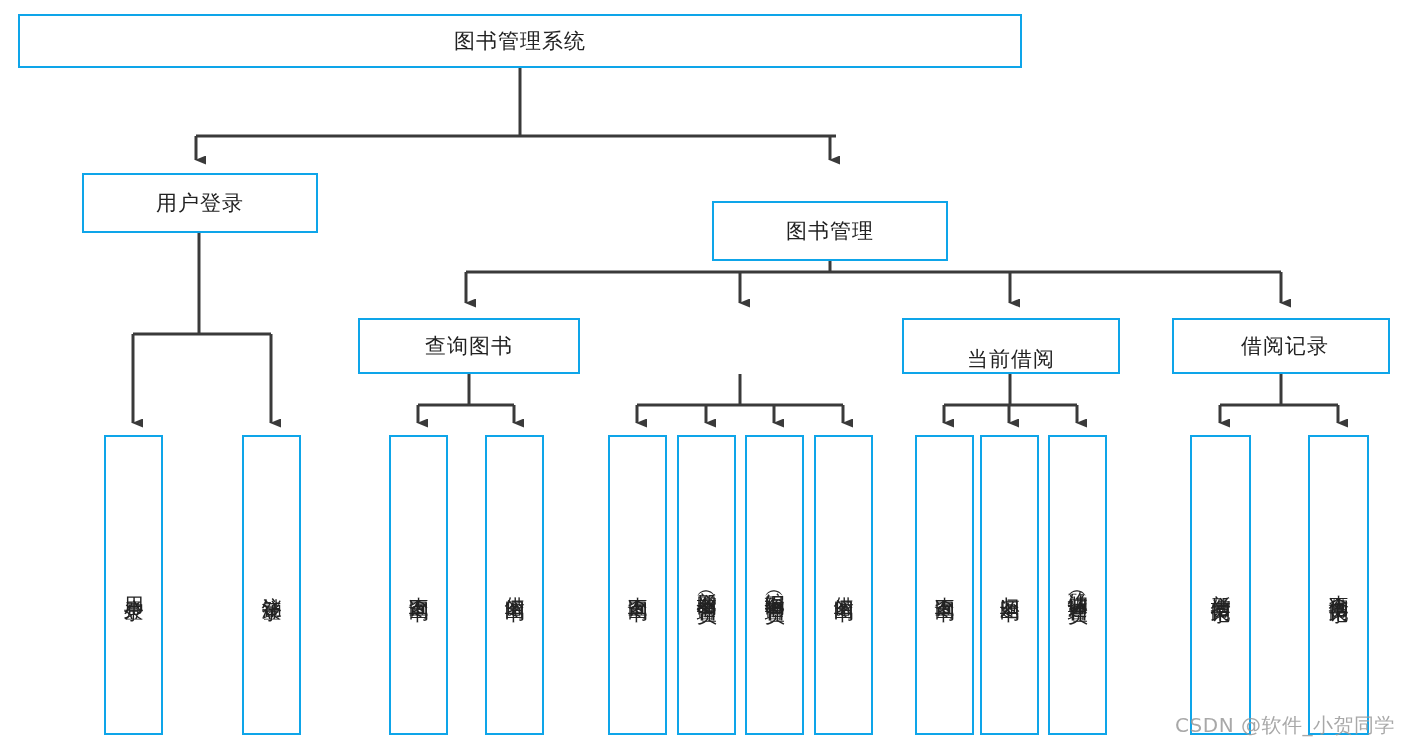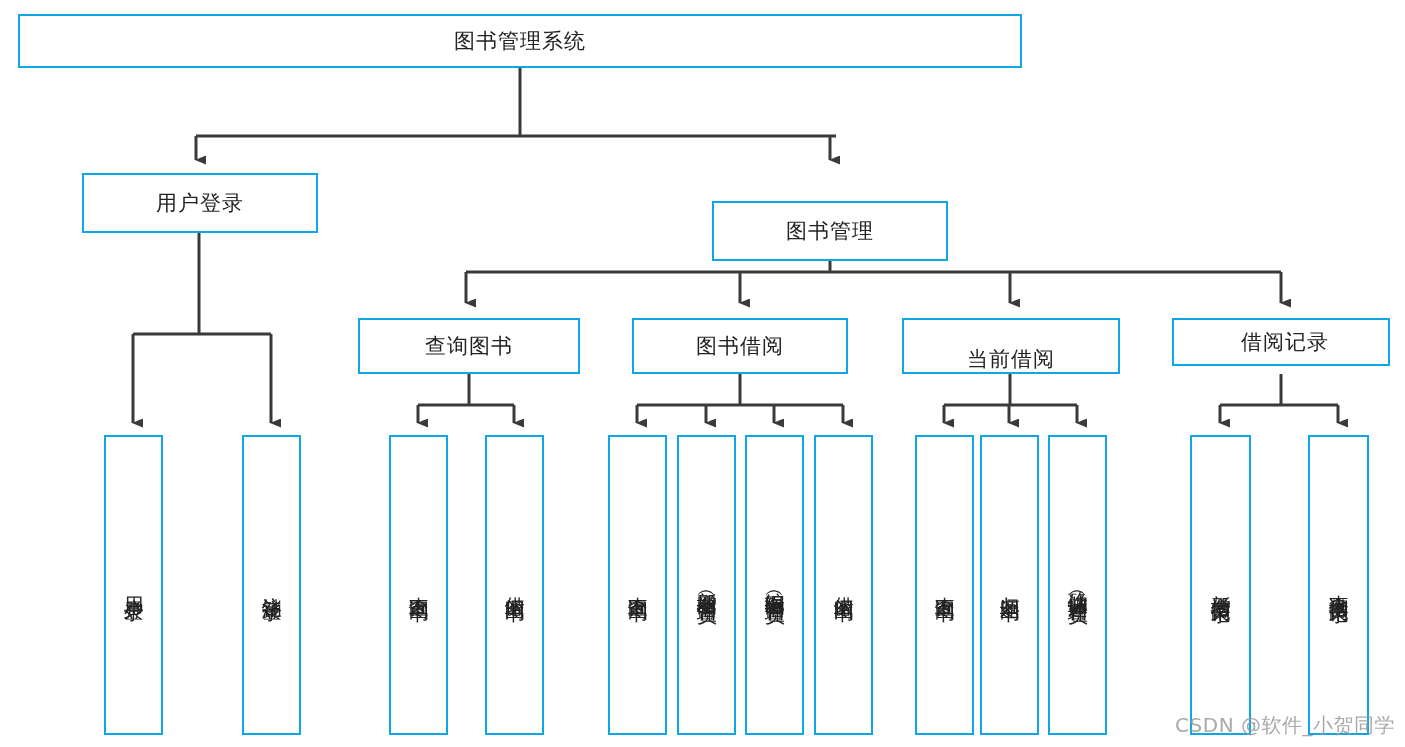--- a/index.html
+++ b/index.html
@@ -128,27 +128,24 @@
   <div class="node horiz" style="left:82px; top:173px; width:236px; height:60px;">
     <span>用户登录</span>
   </div>
   <div class="node horiz" style="left:712px; top:173px; width:236px; height:60px;margin-top:28px;">
     <span>图书管理</span>
   </div>
 
   <div class="node horiz" style="left:358px; top:318px; width:222px; height:56px;">
     <span>查询图书</span>
   </div>
-  <div class="node horiz" style="left:632px; top:318px; width:216px; height:56px;">
-    <span>图书借阅</span>
-  </div>
   <div class="node horiz" style="left:902px; top:318px; width:218px; height:56px;align-items:flex-end;">
     <span>当前借阅</span>
   </div>
-  <div class="node horiz" style="left:1172px; top:318px; width:218px; height:48px;padding-left:8px;">
+  <div class="node horiz" style="left:1172px; top:318px; width:218px; height:56px;padding-left:8px;">
     <span>借阅记录</span>
   </div>
 
   <div class="node vert" style="left:104px; top:435px; width:59px; height:300px;">
     <span class="vtext">用户登录</span>
   </div>
   <div class="node vert" style="left:242px; top:435px; width:59px; height:300px;">
     <span class="vtext">注销登录</span>
   </div>
 

